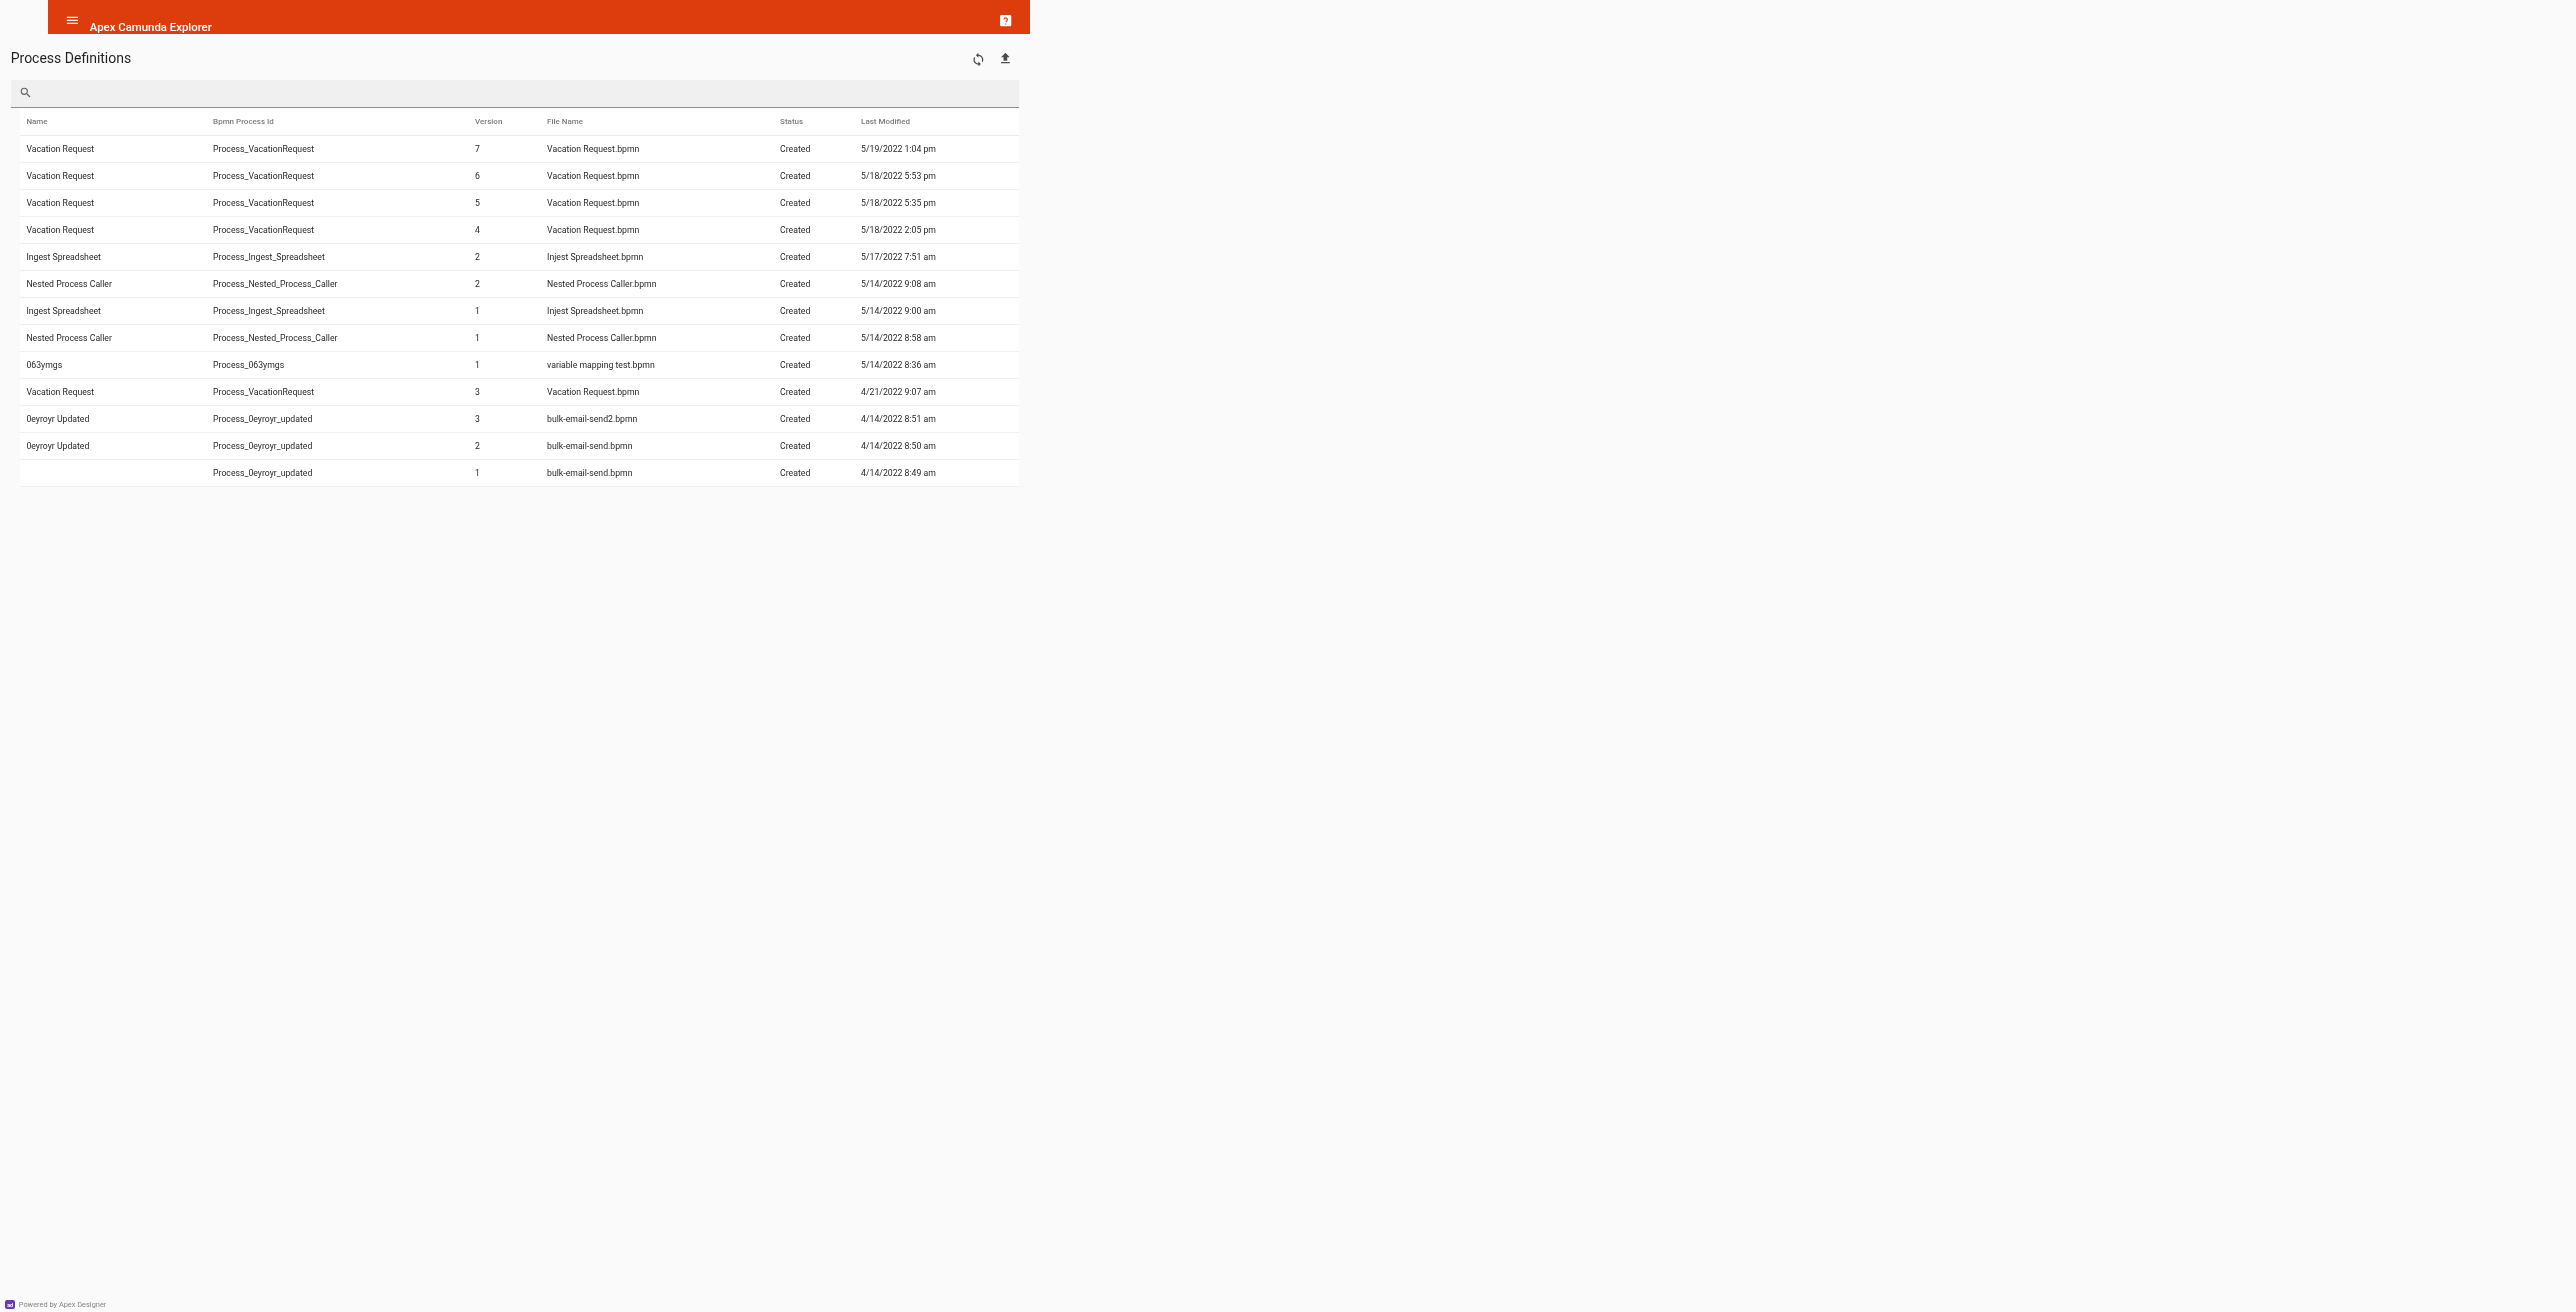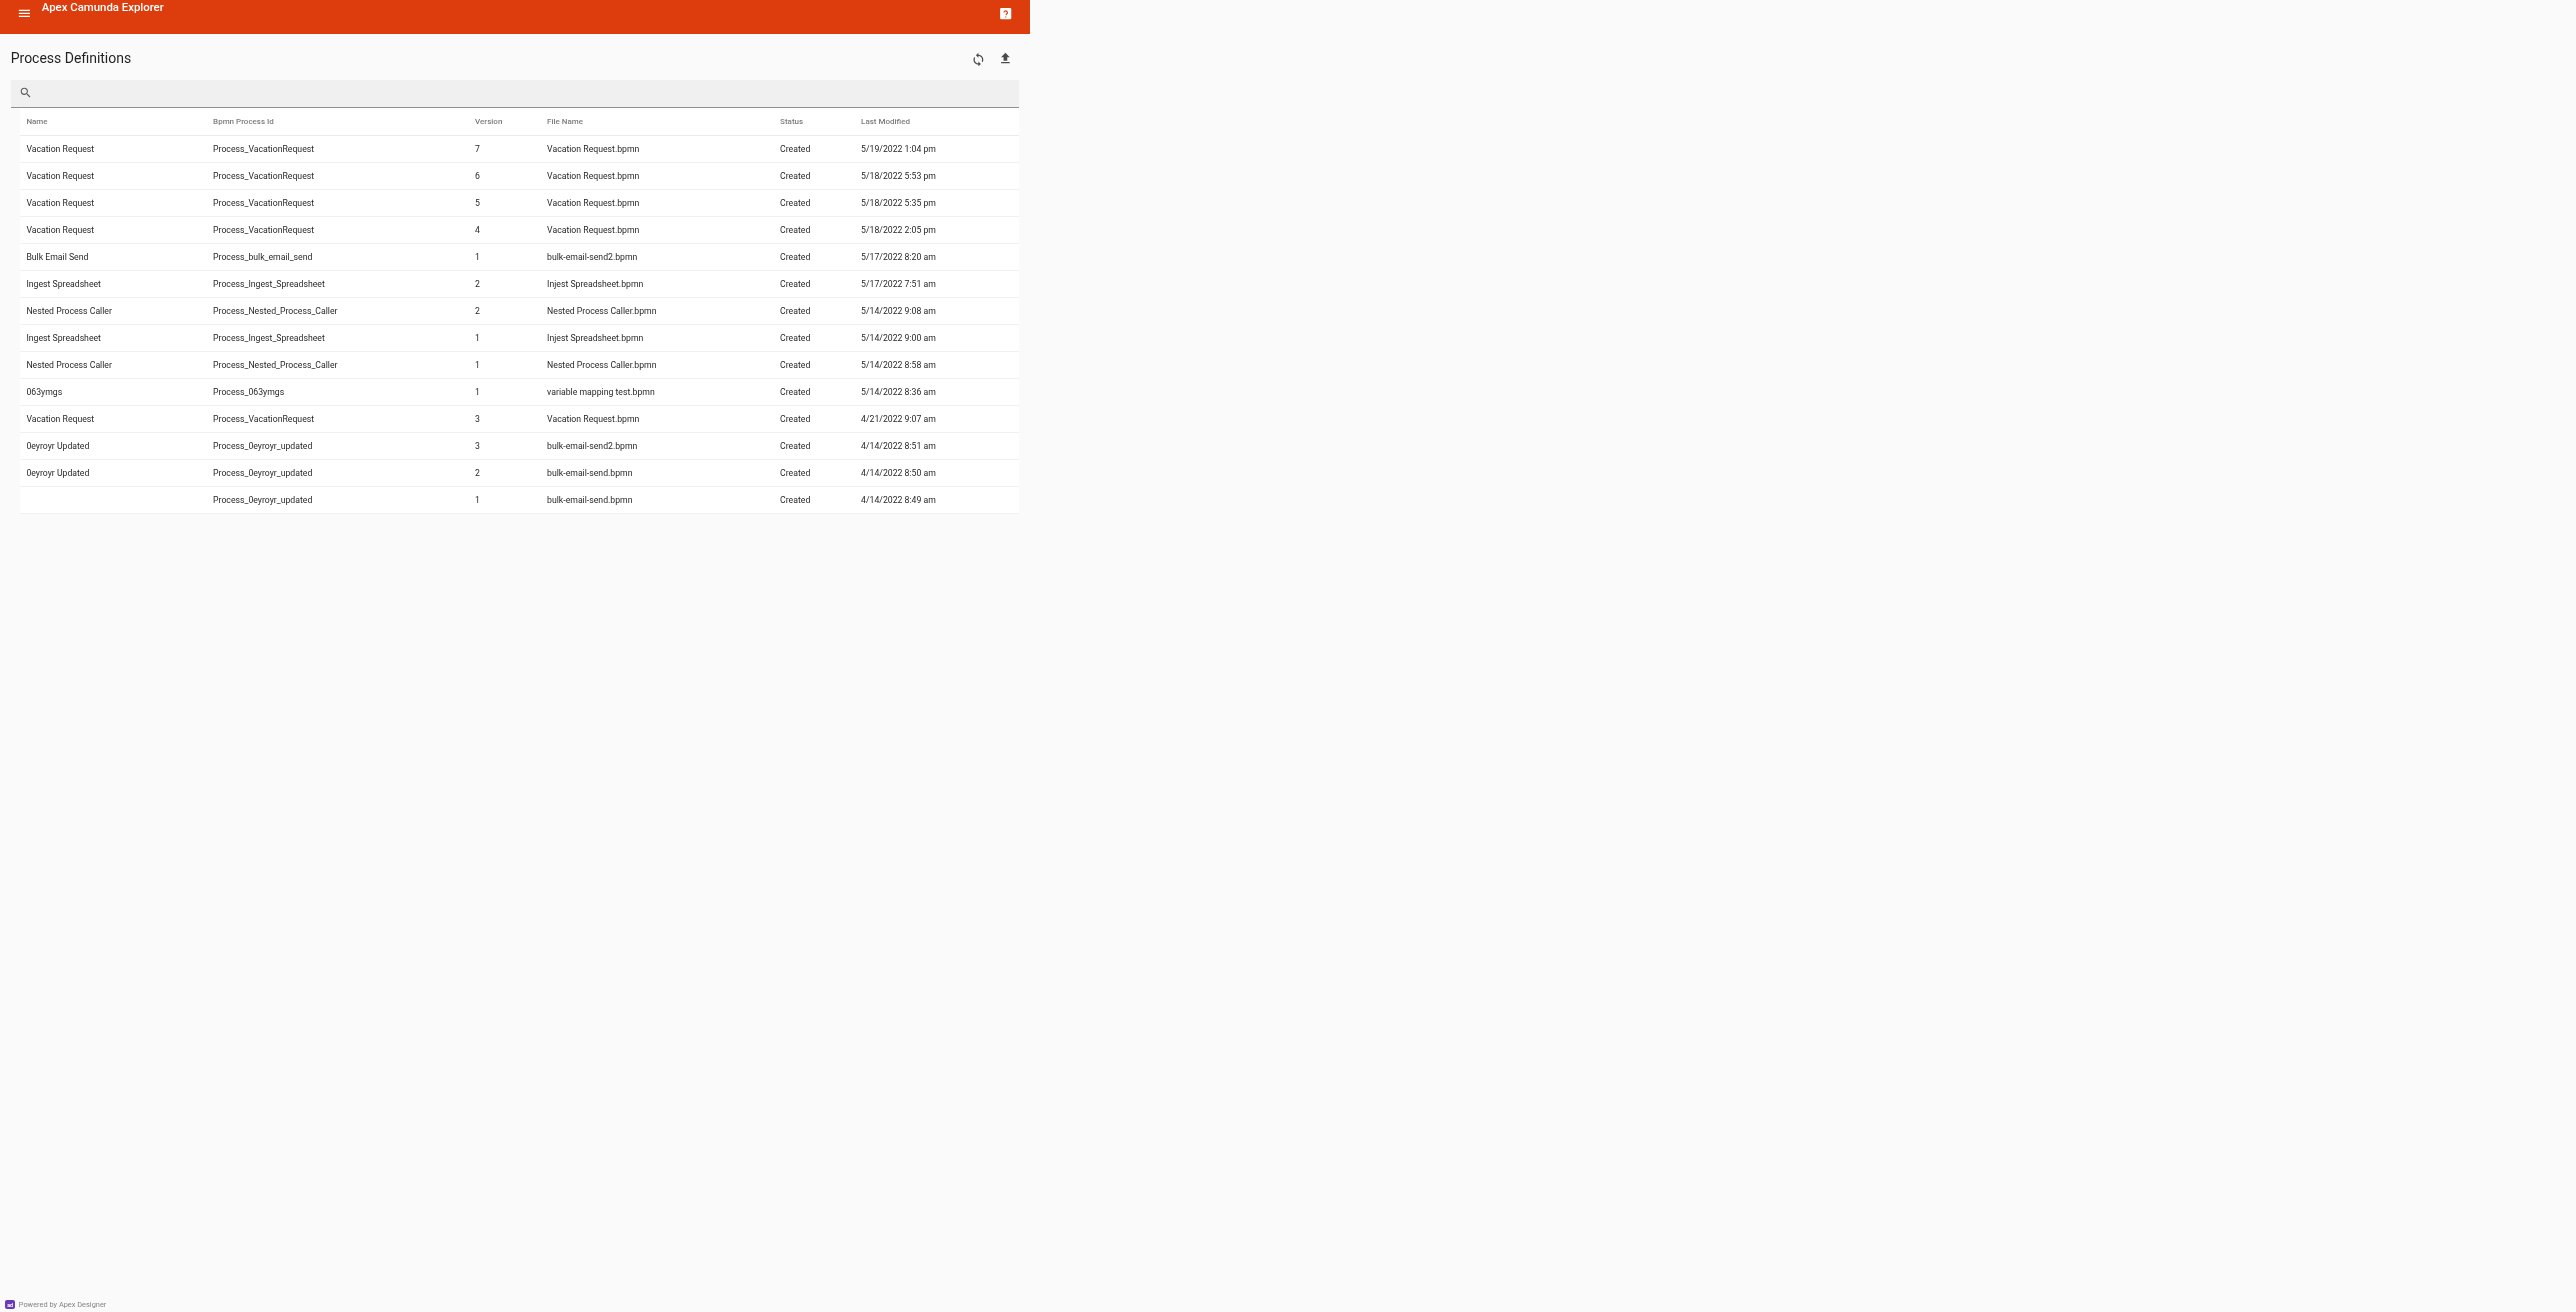--- a/index.html
+++ b/index.html
@@ -10,22 +10,23 @@
     background: #fafafa;
     width: 1030px;
     height: 525px;
     overflow: hidden;
   }
   .toolbar {
     background: #dd3d0d;
     color: #fff;
     height: 34px;
     display: flex;
-    align-items: flex-start;
+    align-items: flex-end;
     padding: 0 10.7px;
+    margin-left: 48px;
   }
   .toolbar .menu-btn {
     width: 27px; height: 27px;
     display: flex; align-items: center; justify-content: center;
     cursor: pointer;
     border-radius: 50%;
   }
   .toolbar .title {
     font-size: 11.4px;
     font-weight: 500;
@@ -237,28 +238,20 @@
           </tr>
           <tr>
             <td>Vacation Request</td>
             <td>Process_VacationRequest</td>
             <td>4</td>
             <td>Vacation Request.bpmn</td>
             <td>Created</td>
             <td>5/18/2022 2:05 pm</td>
           </tr>
           <tr>
-            <td>Bulk Email Send</td>
-            <td>Process_bulk_email_send</td>
-            <td>1</td>
-            <td>bulk-email-send2.bpmn</td>
-            <td>Created</td>
-            <td>5/17/2022 8:20 am</td>
-          </tr>
-          <tr>
             <td>Ingest Spreadsheet</td>
             <td>Process_Ingest_Spreadsheet</td>
             <td>2</td>
             <td>Injest Spreadsheet.bpmn</td>
             <td>Created</td>
             <td>5/17/2022 7:51 am</td>
           </tr>
           <tr>
             <td>Nested Process Caller</td>
             <td>Process_Nested_Process_Caller</td>

